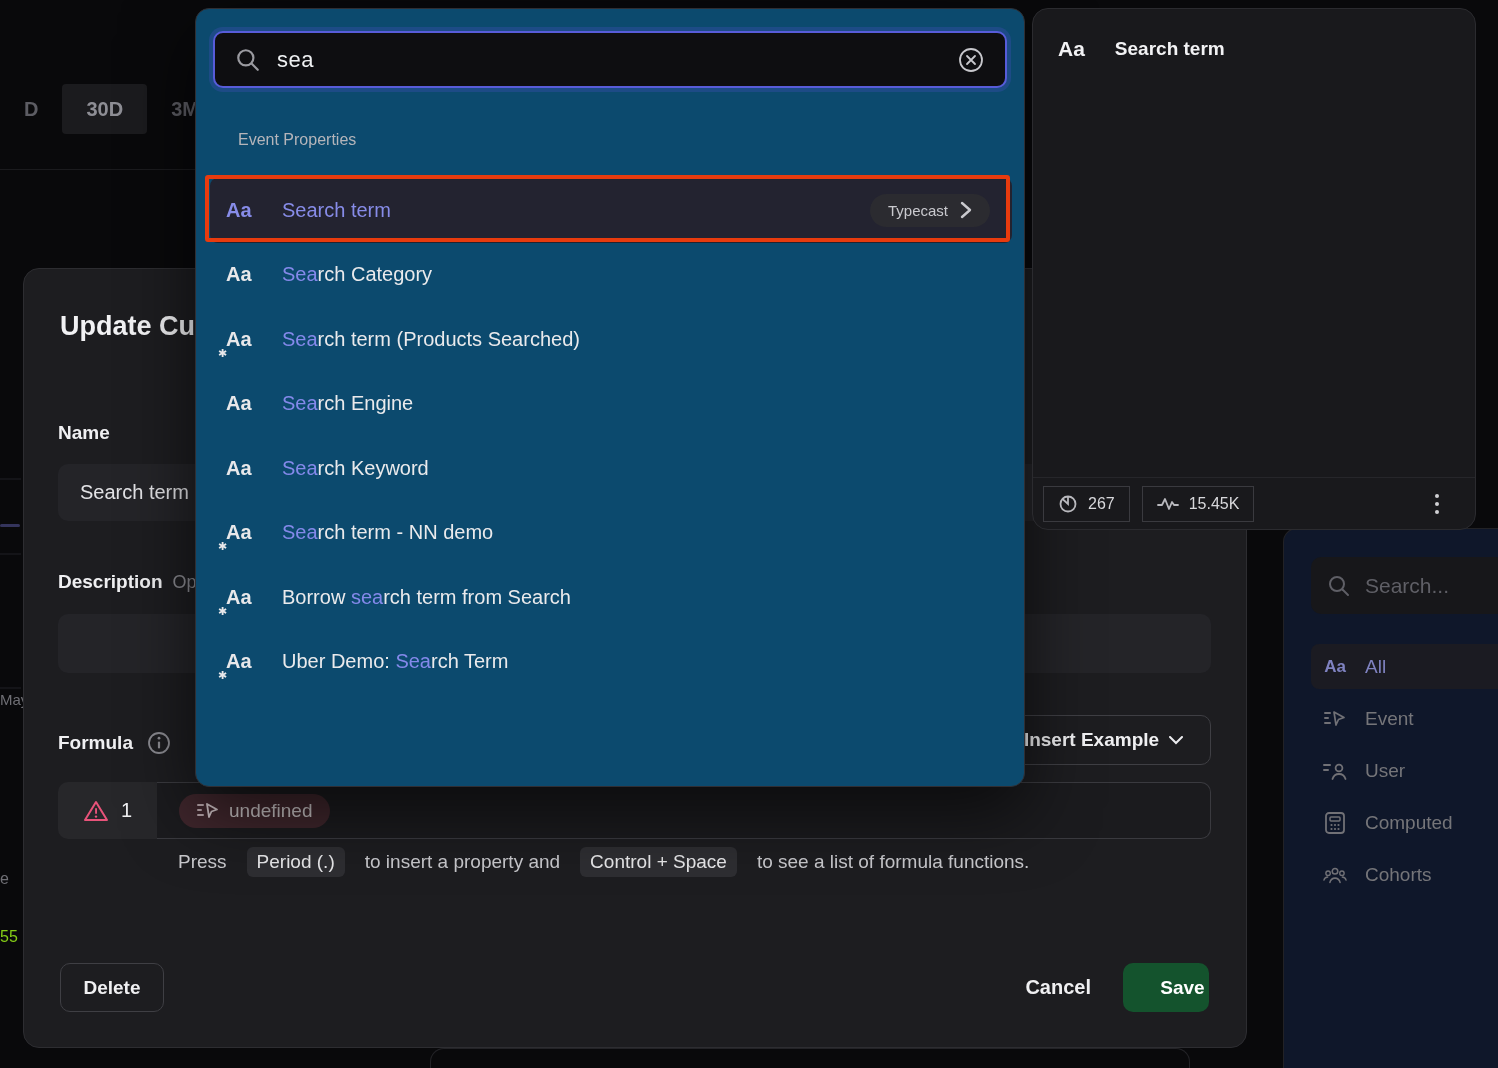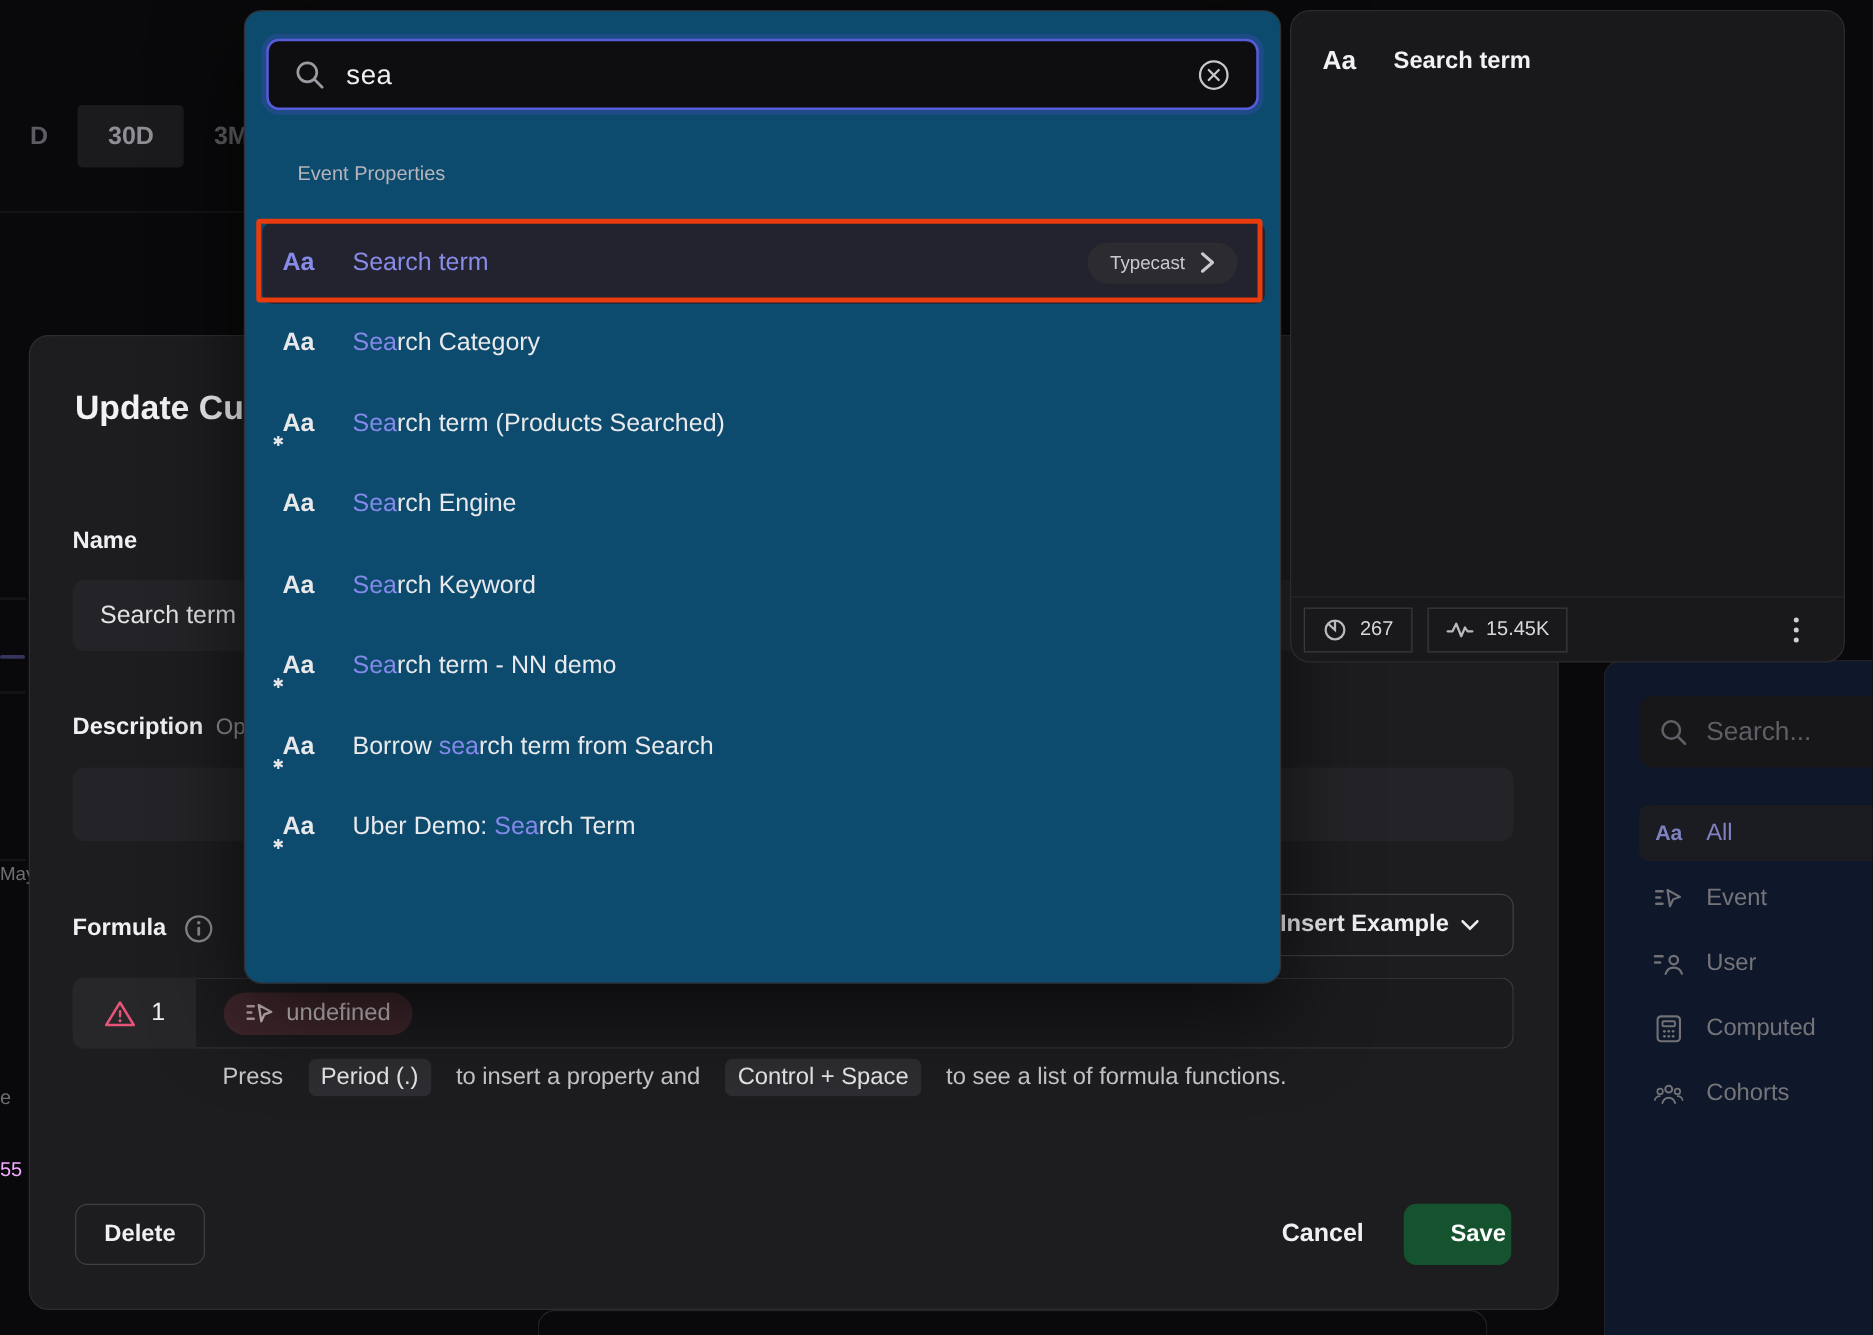--- a/index.html
+++ b/index.html
@@ -123,21 +123,21 @@
     <div class="tab active">30D</div>
     <div class="tab">3M</div>
   </div>
 <div class="abs hline" style="left:0;top:169px;width:195px;"></div>
 <div class="abs gline" style="left:0;top:478px;width:21px;"></div>
 <div class="abs purpline" style="left:0;top:524px;width:20px;"></div>
 <div class="abs gline" style="left:0;top:553px;width:21px;"></div>
 <div class="abs gline" style="left:0;top:687px;width:21px;"></div>
 <div class="abs frag" style="left:0;top:691px;font-size:15px;">May</div>
 <div class="abs frag" style="left:0;top:870px;">e</div>
-<div class="abs frag" style="left:0;top:928px;color:#f0abfc;">55</div>
+<div class="abs frag" style="left:0;top:928px;color:#84cc16;">55</div>
 <div class="abs below-modal-frag"></div>
 
 <div class="abs modal">
   <div class="abs modal-title">Update Custom Property</div>
 
   <div class="abs field-label" style="left:34px;top:153px;">Name</div>
   <div class="abs input-box" style="left:34px;top:195px;width:1153px;height:57px;display:flex;align-items:center;padding-left:22px;">
     <span class="input-text">Search term</span>
   </div>
 

